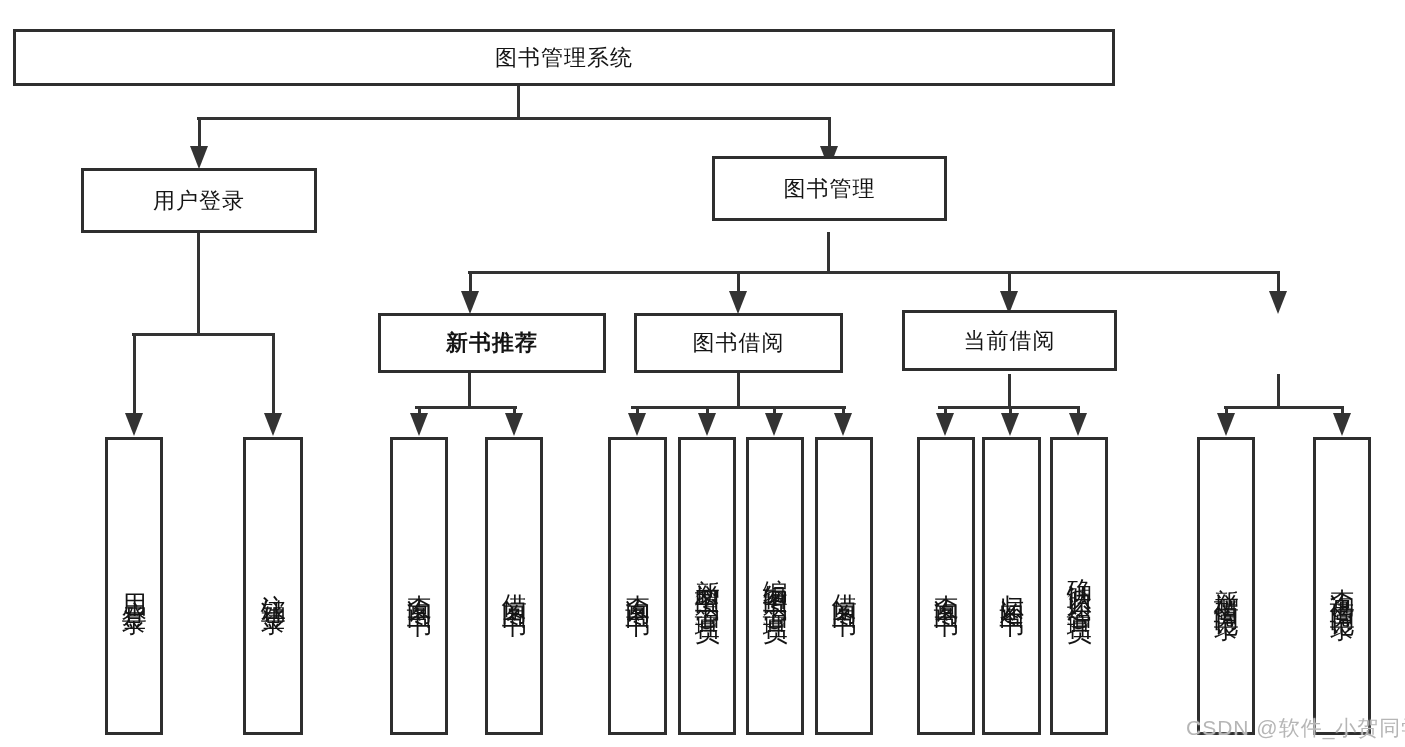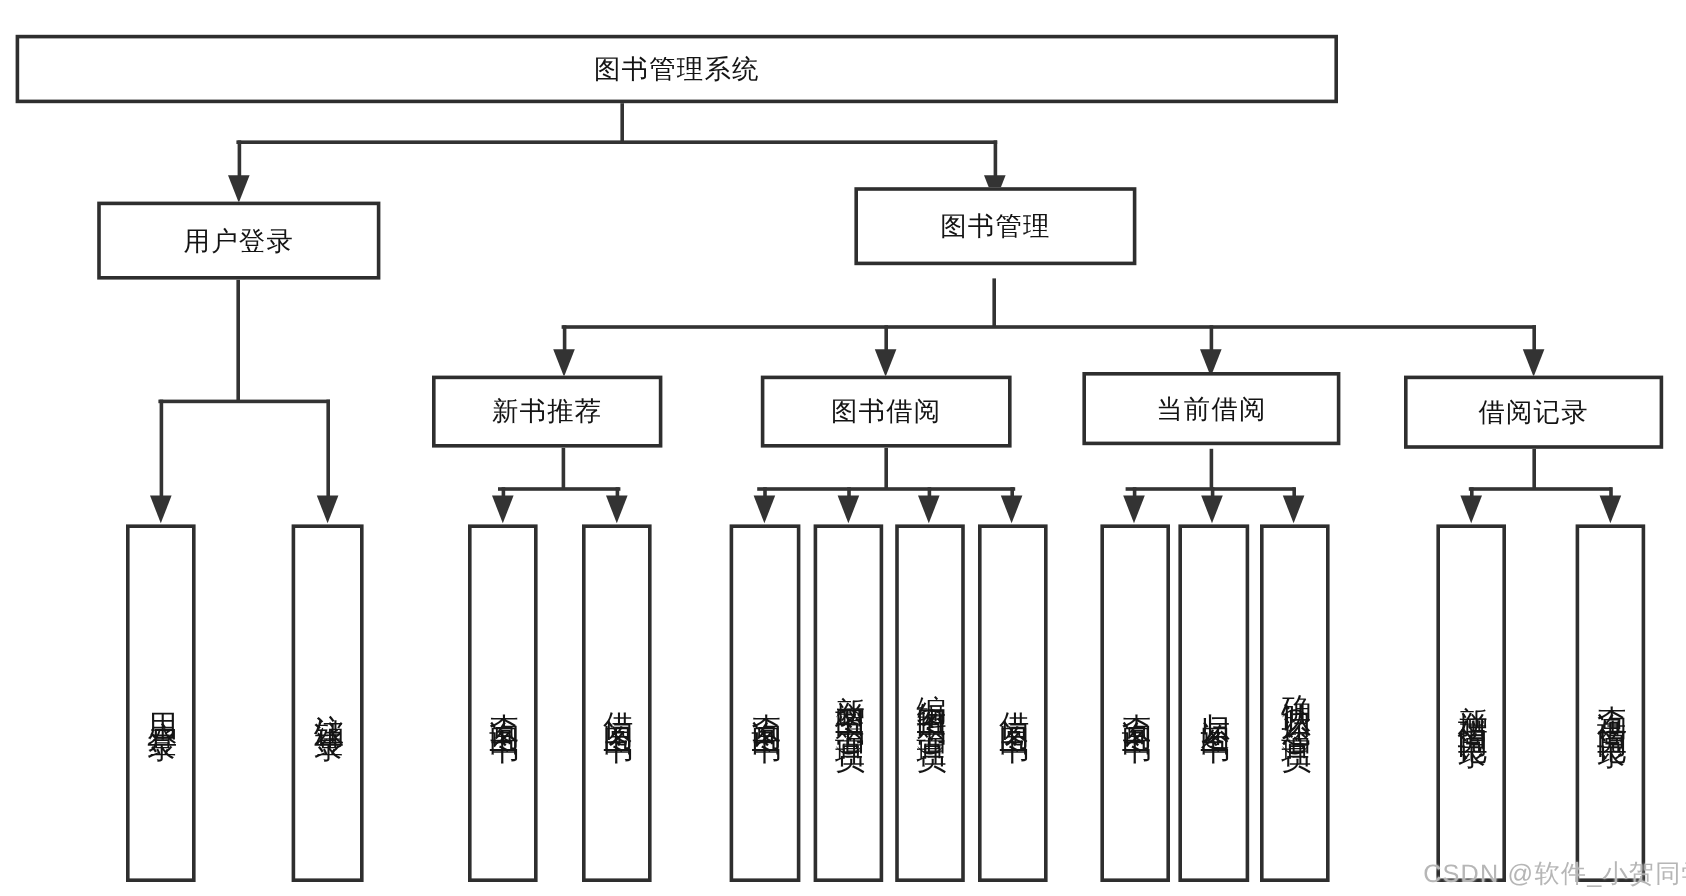--- a/index.html
+++ b/index.html
@@ -111,31 +111,28 @@
     <div class="arrowhead" style="left: 1333px; top: 413px;"></div>
     <div class="node h" style="left: 13px; top: 13px; width: 1102px; height: 57px; margin-top: 16px;">
       <span class="hlabel">图书管理系统</span>
     </div>
     <div class="node h" style="left: 81px; top: 168px; width: 236px; height: 65px;">
       <span class="hlabel">用户登录</span>
     </div>
     <div class="node h" style="left: 712px; top: 156px; width: 235px; height: 65px;">
       <span class="hlabel">图书管理</span>
     </div>
-    <div class="node h" style="left: 360px; top: 313px; width: 192px; height: 60px;">
+    <div class="node h" style="left: 378px; top: 313px; width: 228px; height: 60px; font-weight: bold;">
       <span class="hlabel">新书推荐</span>
     </div>
     <div class="node h" style="left: 634px; top: 313px; width: 209px; height: 60px;">
       <span class="hlabel">图书借阅</span>
     </div>
     <div class="node h" style="left: 902px; top: 310px; width: 215px; height: 61px;">
       <span class="hlabel">当前借阅</span>
-    </div>
-    <div class="node h" style="left: 1170px; top: 313px; width: 216px; height: 61px;">
-      <span class="hlabel">借阅记录</span>
     </div>
     <div class="node v" style="left: 105px; top: 437px; width: 58px; height: 298px;">
       <span class="vlabel">用户登录</span>
     </div>
     <div class="node v" style="left: 243px; top: 437px; width: 60px; height: 298px;">
       <span class="vlabel">注销登录</span>
     </div>
     <div class="node v" style="left: 390px; top: 437px; width: 58px; height: 298px;">
       <span class="vlabel">查询图书</span>
     </div>

